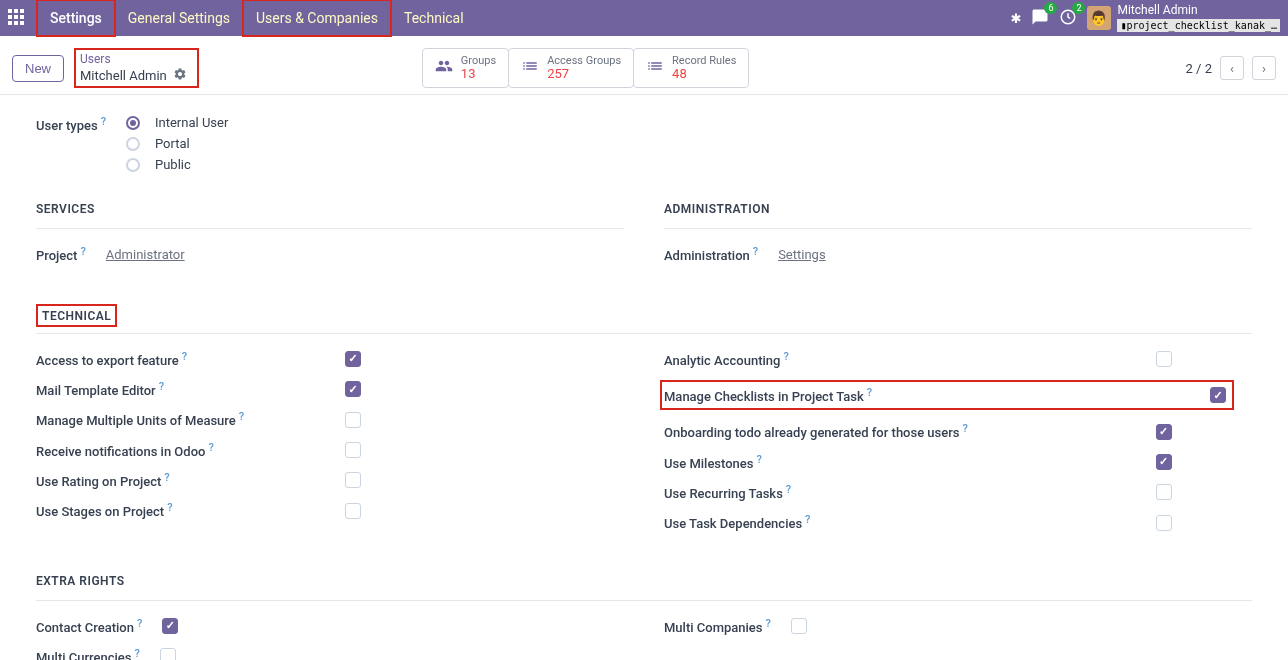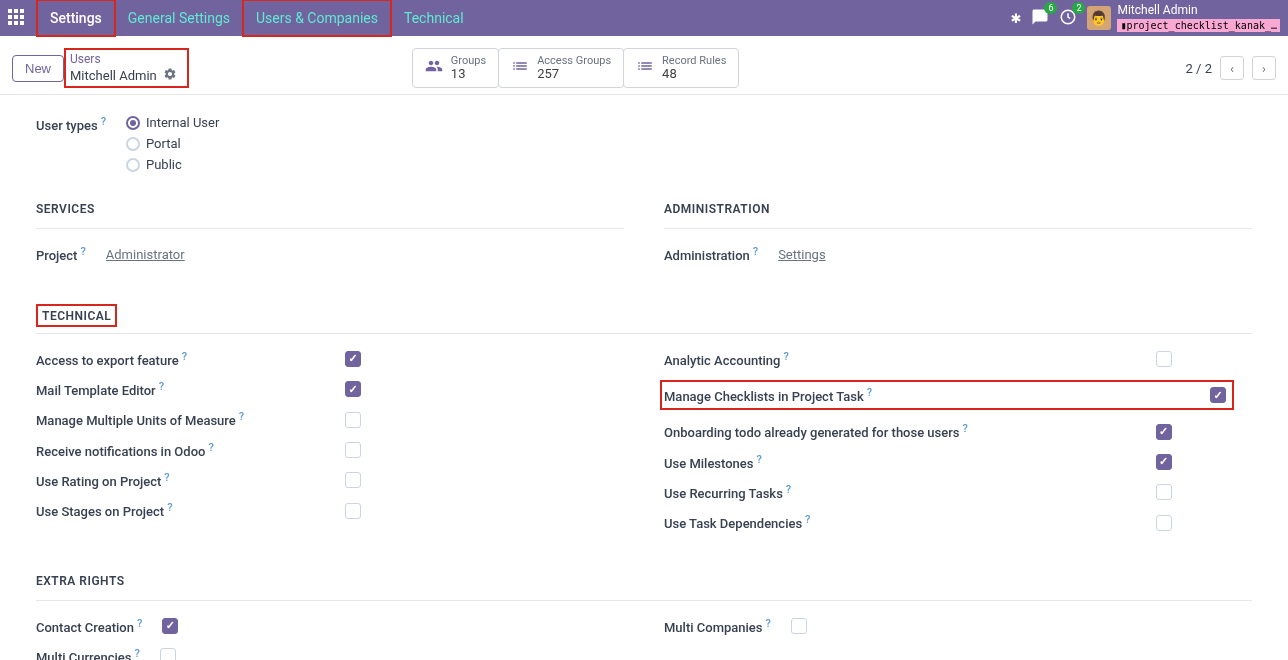--- a/index.html
+++ b/index.html
@@ -1,52 +1,52 @@
 <!DOCTYPE html>
 <html><head>
 <meta charset="utf-8">
 <style>
 * { box-sizing: border-box; margin: 0; padding: 0; }
 body { font-family: -apple-system, BlinkMacSystemFont, "Segoe UI", Roboto, sans-serif; font-size: 13px; color: #374151; background: #fff; }
 .topbar { background: #71639e; height: 36px; display: flex; align-items: center; padding: 0 8px; color: #fff; }
 .apps-icon { width: 18px; height: 18px; margin-right: 10px; cursor: pointer; display: grid; grid-template-columns: repeat(3,4px); grid-template-rows: repeat(3,4px); gap: 2px; }
 .apps-icon span { background: #fff; width: 4px; height: 4px; }
-.topbar .menu-item { padding: 9px 12px; cursor: pointer; color: #5eead4; font-size: 14px; }
+.topbar .menu-item { padding: 9px 12px; cursor: pointer; color: #fef9c3; font-size: 14px; }
 .topbar .menu-item.active { color: #fff; font-weight: 500; }
 .topbar .right { margin-left: auto; display: flex; align-items: center; gap: 10px; }
 .badge-wrap { position: relative; cursor: pointer; }
 .badge { position: absolute; top: -6px; right: -8px; background: #28a745; color: #fff; font-size: 9px; border-radius: 8px; padding: 1px 4px; min-width: 12px; text-align: center; }
 .user-area { display: flex; align-items: center; gap: 6px; }
 .avatar { width: 24px; height: 24px; border-radius: 3px; background: #d4a574; display: flex; align-items: center; justify-content: center; font-size: 14px; }
 .user-text { display: flex; flex-direction: column; line-height: 1.1; }
-.user-db { background: #f9a8d4; color: #000; font-family: monospace; font-size: 10px; padding: 1px 3px; margin-top: 1px; }
+.user-db { background: #e5e5e5; color: #000; font-family: monospace; font-size: 10px; padding: 1px 3px; margin-top: 1px; }
 .highlight-box { border: 2px solid #d9261c; }
 
-.subbar { display: flex; align-items: center; padding: 12px 12px 6px; border-bottom: 1px solid #e5e7eb; }
+.subbar { display: flex; align-items: center; padding: 12px 12px 6px; border-bottom: 1px solid #e5e7eb; gap: 10px; }
 .btn-new { border: 1px solid #71639e; color: #71639e; background: #fff; padding: 5px 12px; border-radius: 4px; font-size: 13px; cursor: pointer; font-weight: 500; }
 .breadcrumb { display: flex; flex-direction: column; line-height: 1.2; }
 .breadcrumb .top { color: #71639e; font-size: 12px; cursor: pointer; }
 .breadcrumb .bot { font-size: 13px; display: flex; align-items: center; gap: 6px; }
 .gear { cursor: pointer; color: #6b7280; }
 .statbar { display: flex; gap: 0; margin-left: auto; margin-right: auto; }
 .statbox { border: 1px solid #d1d5db; border-radius: 4px; padding: 6px 12px; display: flex; align-items: center; gap: 8px; cursor: pointer; margin-left: -1px; }
 .statbox:first-child { margin-left: 0; }
 .statbox .icon { color: #71639e; font-size: 16px; }
 .statbox .txt { display: flex; flex-direction: column; line-height: 1.1; }
 .statbox .lbl { font-size: 11px; color: #6b7280; }
-.statbox .num { font-size: 13px; color: #404040; }
+.statbox .num { font-size: 13px; color: #ef4444; }
 .pager { display: flex; align-items: center; gap: 8px; margin-left: auto; }
 .pager-btn { border: 1px solid #d1d5db; background: #fff; width: 24px; height: 24px; display: flex; align-items: center; justify-content: center; cursor: pointer; border-radius: 3px; color: #6b7280; }
 
 .form-body { padding: 20px 36px; }
 .field-row { display: flex; align-items: center; margin-bottom: 10px; }
 .field-label { width: 90px; font-weight: 500; font-size: 13px; cursor: pointer; }
 .help-q { color: #5b9bd5; font-size: 11px; margin-left: 3px; cursor: pointer; vertical-align: super; }
 .radio-group { display: flex; flex-direction: column; gap: 6px; }
-.radio-opt { display: flex; align-items: center; gap: 6px; cursor: pointer; }
+.radio-opt { display: flex; align-items: center; gap: 15px; cursor: pointer; }
 .radio-circle { width: 14px; height: 14px; border: 2px solid #cbd5e1; border-radius: 50%; display: flex; align-items: center; justify-content: center; }
 .radio-circle.checked { border-color: #71639e; }
 .radio-circle.checked::after { content: ''; width: 6px; height: 6px; background: #71639e; border-radius: 50%; }
 
 .two-col { display: flex; gap: 40px; margin-top: 30px; }
 .col { flex: 1; }
 .section-title { font-size: 12px; font-weight: 600; color: #374151; letter-spacing: 0.5px; border-bottom: 1px solid #e5e7eb; padding-bottom: 12px; margin-bottom: 16px; text-transform: uppercase; }
 .kv-row { display: flex; align-items: center; margin-bottom: 10px; }
 .kv-label { font-weight: 500; font-size: 13px; cursor: pointer; }
 .kv-value { margin-left: 20px; color: #6b7280; font-size: 13px; cursor: pointer; text-decoration: underline; }

